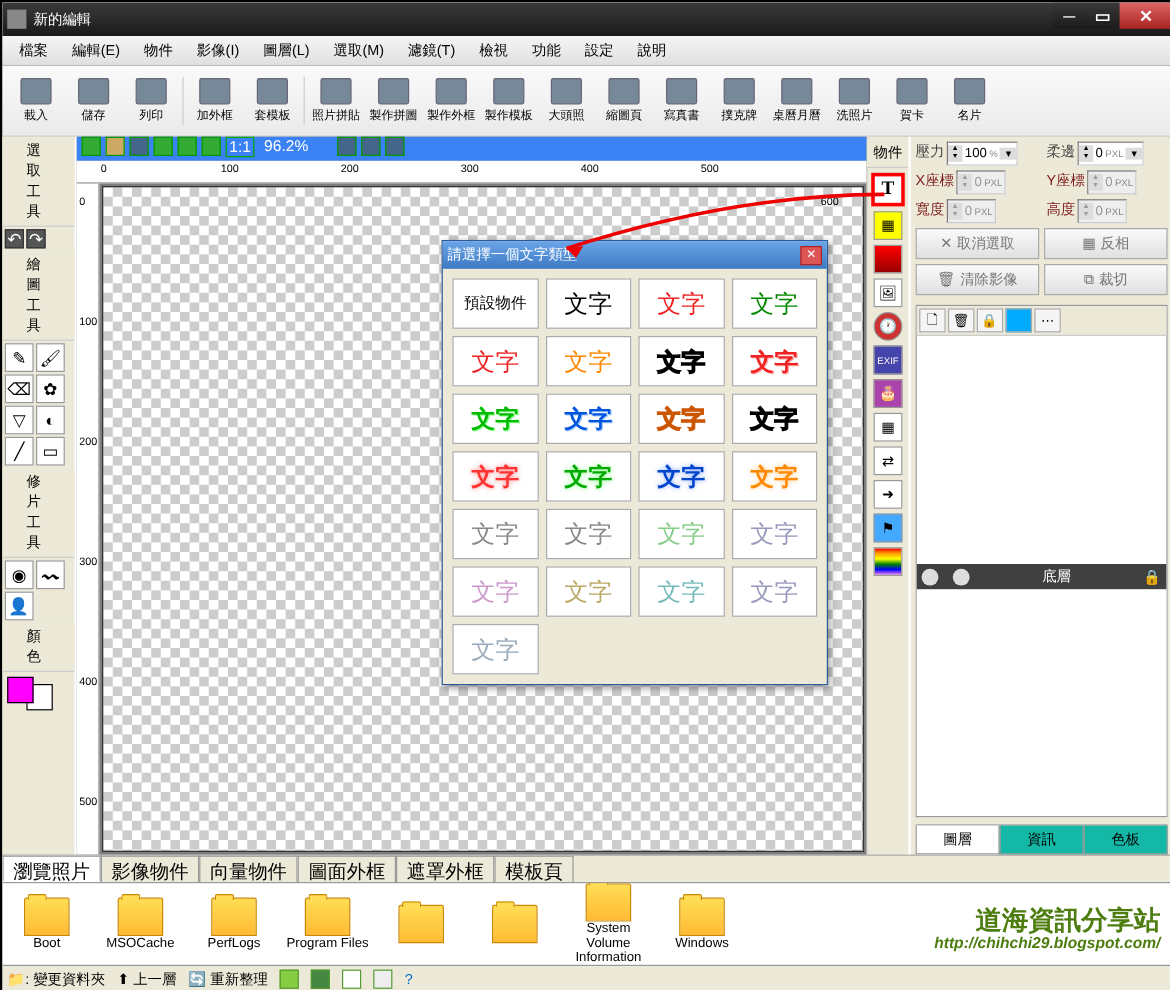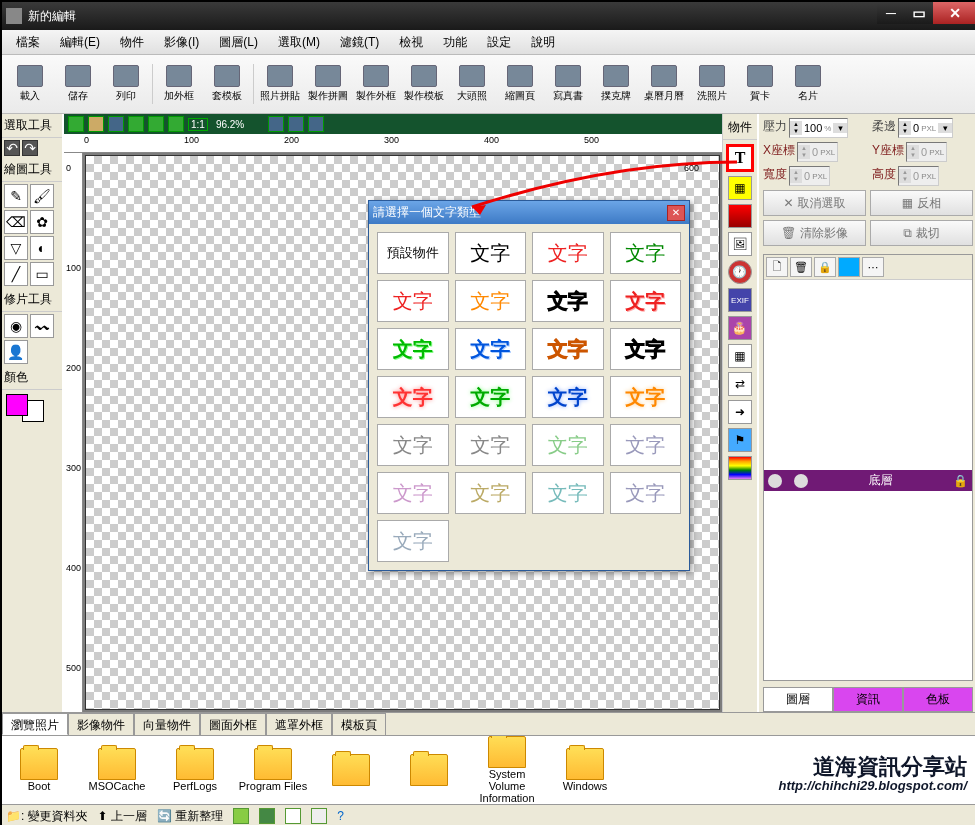--- a/index.html
+++ b/index.html
@@ -9,30 +9,30 @@
 .winbtn{width:28px;height:22px;background:linear-gradient(#3a3a3a,#1a1a1a);color:#fff;display:flex;align-items:center;justify-content:center;font-family:Arial;font-size:14px;font-weight:bold;border:none}
 .winbtn.close{background:linear-gradient(#d66,#a22);width:44px}
 .menubar{background:linear-gradient(#f5f5f5,#e0e0e0);height:24px;display:flex;align-items:center;padding:0 6px;gap:4px;border-bottom:1px solid #bbb}
 .menubar span{padding:2px 8px;cursor:default}
 .toolbar{background:linear-gradient(#fafafa,#eaeaea);height:54px;display:flex;align-items:center;padding:2px 4px;border-bottom:1px solid #bbb;overflow:hidden}
 .tbtn{display:flex;flex-direction:column;align-items:center;width:48px;gap:2px;font-size:10px}
 .tbtn .ic{width:24px;height:20px;background:#789;border:1px solid #667;border-radius:2px}
 .sep{width:1px;height:40px;background:#ccc;margin:0 2px}
 .main{display:flex;height:598px;background:#ece9d8}
 .leftbar{width:60px;background:#ece9d8;border-right:2px solid #fff;display:flex;flex-direction:column}
-.lsec{font-size:12px;padding:3px 2px;background:#ece9d8;border-bottom:1px solid #ccc}
+.lsec{font-size:12px;padding:3px 20px;background:#ece9d8;border-bottom:1px solid #ccc}
 .ltools{display:flex;flex-wrap:wrap;gap:2px;padding:2px}
 .lt{width:22px;height:22px;background:#fff;border:1px solid #999;display:flex;align-items:center;justify-content:center;font-size:14px}
 .lt.dk{background:#555;color:#fff;border-color:#333;width:14px;height:14px}
 .colorbox{display:flex;padding:4px;gap:0}
 .cbx{width:20px;height:20px;border:1px solid #000}
 .cbx.fg{background:#f0f;z-index:1}
 .cbx.bg{background:#fff;margin-left:-6px;margin-top:6px}
 .canvas-area{flex:1;display:flex;flex-direction:column;background:#7d7d7d;position:relative}
-.canvtop{background:#14532d;height:20px;display:flex;align-items:center;color:#fff;font-size:10px;gap:4px;padding:0 4px}
+.canvtop{background:#3b82f6;height:20px;display:flex;align-items:flex-start;color:#fff;font-size:13px;gap:4px;padding:0 4px}
 .canvtop .icn{width:14px;height:14px;background:#3a3;border:1px solid #090}
 .canvtop .icn.y{background:#ca6}
 .canvtop .icn.b{background:#468}
 .canvtop .z{color:#fff;margin-left:4px}
 .rulerH{height:18px;background:#fff;border-bottom:1px solid #888;position:relative;font-size:9px}
 .rulerH span{position:absolute;top:1px}
 .canvwrap{display:flex;flex:1}
 .rulerV{width:18px;background:#fff;border-right:1px solid #888;position:relative;font-size:9px}
 .rulerV span{position:absolute;left:2px;writing-mode:horizontal-tb}
 .canvas{flex:1;background-image:repeating-conic-gradient(#ccc 0 25%,#fff 0 50%);background-size:16px 16px;border:1px solid #333;margin:2px}
@@ -50,41 +50,41 @@
 .spinbox .ud{width:12px;display:flex;flex-direction:column;font-size:6px;line-height:7px;text-align:center;background:#ddd}
 .spinbox .val{flex:1;padding:0 2px;font-size:11px}
 .spinbox .u{font-size:8px;color:#888;padding-right:2px}
 .spinbox .dd{width:14px;background:#ddd;text-align:center;font-size:9px}
 .pbtns{display:flex;gap:4px;flex-wrap:wrap}
 .pbtn{flex:1;min-width:90px;height:24px;background:linear-gradient(#fafafa,#e0e0e0);border:1px solid #aaa;display:flex;align-items:center;justify-content:center;gap:4px;font-size:12px;color:#777}
 .layerbox{border:1px solid #999;background:#fff;flex:1;margin-top:4px}
 .layertop{display:flex;padding:2px;gap:2px;border-bottom:1px solid #ccc;background:#ece9d8}
 .lbtn{width:20px;height:18px;border:1px solid #aaa;background:#f5f5f5;display:flex;align-items:center;justify-content:center;font-size:11px}
 .layerlist{height:210px;background:#fff}
-.layerrow{display:flex;align-items:center;background:#701a75;color:#fff;padding:2px 4px;gap:12px;font-size:12px;margin-top:190px}
+.layerrow{display:flex;align-items:center;background:#404040;color:#fff;padding:2px 4px;gap:12px;font-size:12px;margin-top:190px}
 .layerrow .eye{width:14px;height:14px;background:#ddd;border-radius:50%}
 .ltabs{display:flex;border-top:1px solid #999;margin-top:2px}
-.ltab{flex:1;padding:3px;text-align:center;background:#d946ef;border:1px solid #999;border-top:none;font-size:12px}
+.ltab{flex:1;padding:3px;text-align:center;background:#14b8a6;border:1px solid #999;border-top:none;font-size:12px}
 .ltab.act{background:#fff}
 .bottom-tabs{height:22px;background:#ece9d8;display:flex;border-top:1px solid #999}
-.btab{padding:3px 8px;border:1px solid #999;border-bottom:none;background:#ece9d8;font-size:12px}
+.btab{padding:3px 8px;border:1px solid #999;border-bottom:none;background:#ece9d8;font-size:16px}
 .btab.act{background:#fff;border-bottom:1px solid #fff}
 .filebrowser{height:64px;background:#fff;border-top:1px solid #999;display:flex;align-items:center;padding:2px;gap:8px;overflow:hidden}
 .folder{display:flex;flex-direction:column;align-items:center;width:70px;font-size:11px;text-align:center}
 .folder .fic{width:36px;height:30px;background:linear-gradient(#fd5,#fb3);border:1px solid #c80;border-radius:2px 2px 0 0;position:relative}
 .folder .fic::before{content:"";position:absolute;top:-4px;left:2px;width:14px;height:4px;background:#fd5;border:1px solid #c80;border-bottom:none;border-radius:2px 2px 0 0}
 .statusbar{height:22px;background:#ece9d8;border-top:1px solid #999;display:flex;align-items:center;padding:0 4px;gap:10px;font-size:12px}
 .statusbar .sic{width:14px;height:14px;background:#8c4;border:1px solid #593}
 .dialog{position:absolute;left:366px;top:198px;width:320px;background:#ece9d8;border:1px solid #2a5a99;box-shadow:2px 2px 6px rgba(0,0,0,.4)}
 .dtitle{background:linear-gradient(#6ba5e7,#3d7ac5);color:#fff;padding:3px 4px;font-size:12px;display:flex;justify-content:space-between;align-items:center}
 .dclose{width:16px;height:14px;background:#d55;color:#fff;text-align:center;font-size:10px;line-height:14px;border:1px solid #a22}
 .dgrid{display:grid;grid-template-columns:repeat(4,1fr);gap:6px;padding:8px}
 .dcell{height:40px;background:#fff;border:1px solid #aaa;display:flex;align-items:center;justify-content:center;font-size:20px;font-family:"DFKai-SB","KaiTi",serif}
 .arrow{position:absolute;left:460px;top:155px;width:280px;height:60px;pointer-events:none}
-.watermark{position:absolute;right:10px;bottom:34px;font-family:"DFKai-SB",serif;font-size:22px;font-weight:bold;color:#0f172a;text-shadow:1px 1px 0 #fff,-1px -1px 0 #fff,1px -1px 0 #fff,-1px 1px 0 #fff;pointer-events:none;text-align:right;line-height:1.1}
+.watermark{position:absolute;right:10px;bottom:34px;font-family:"DFKai-SB",serif;font-size:22px;font-weight:bold;color:#4d7c0f;text-shadow:1px 1px 0 #fff,-1px -1px 0 #fff,1px -1px 0 #fff,-1px 1px 0 #fff;pointer-events:none;text-align:right;line-height:1.1}
 .watermark .url{font-size:13px;font-style:italic;font-family:Arial}
 </style>
 </head>
 <body>
 
 <div class="titlebar">
   <div class="icon"></div>
   <span>新的編輯</span>
   <div class="winbtns">
     <button class="winbtn">─</button>

